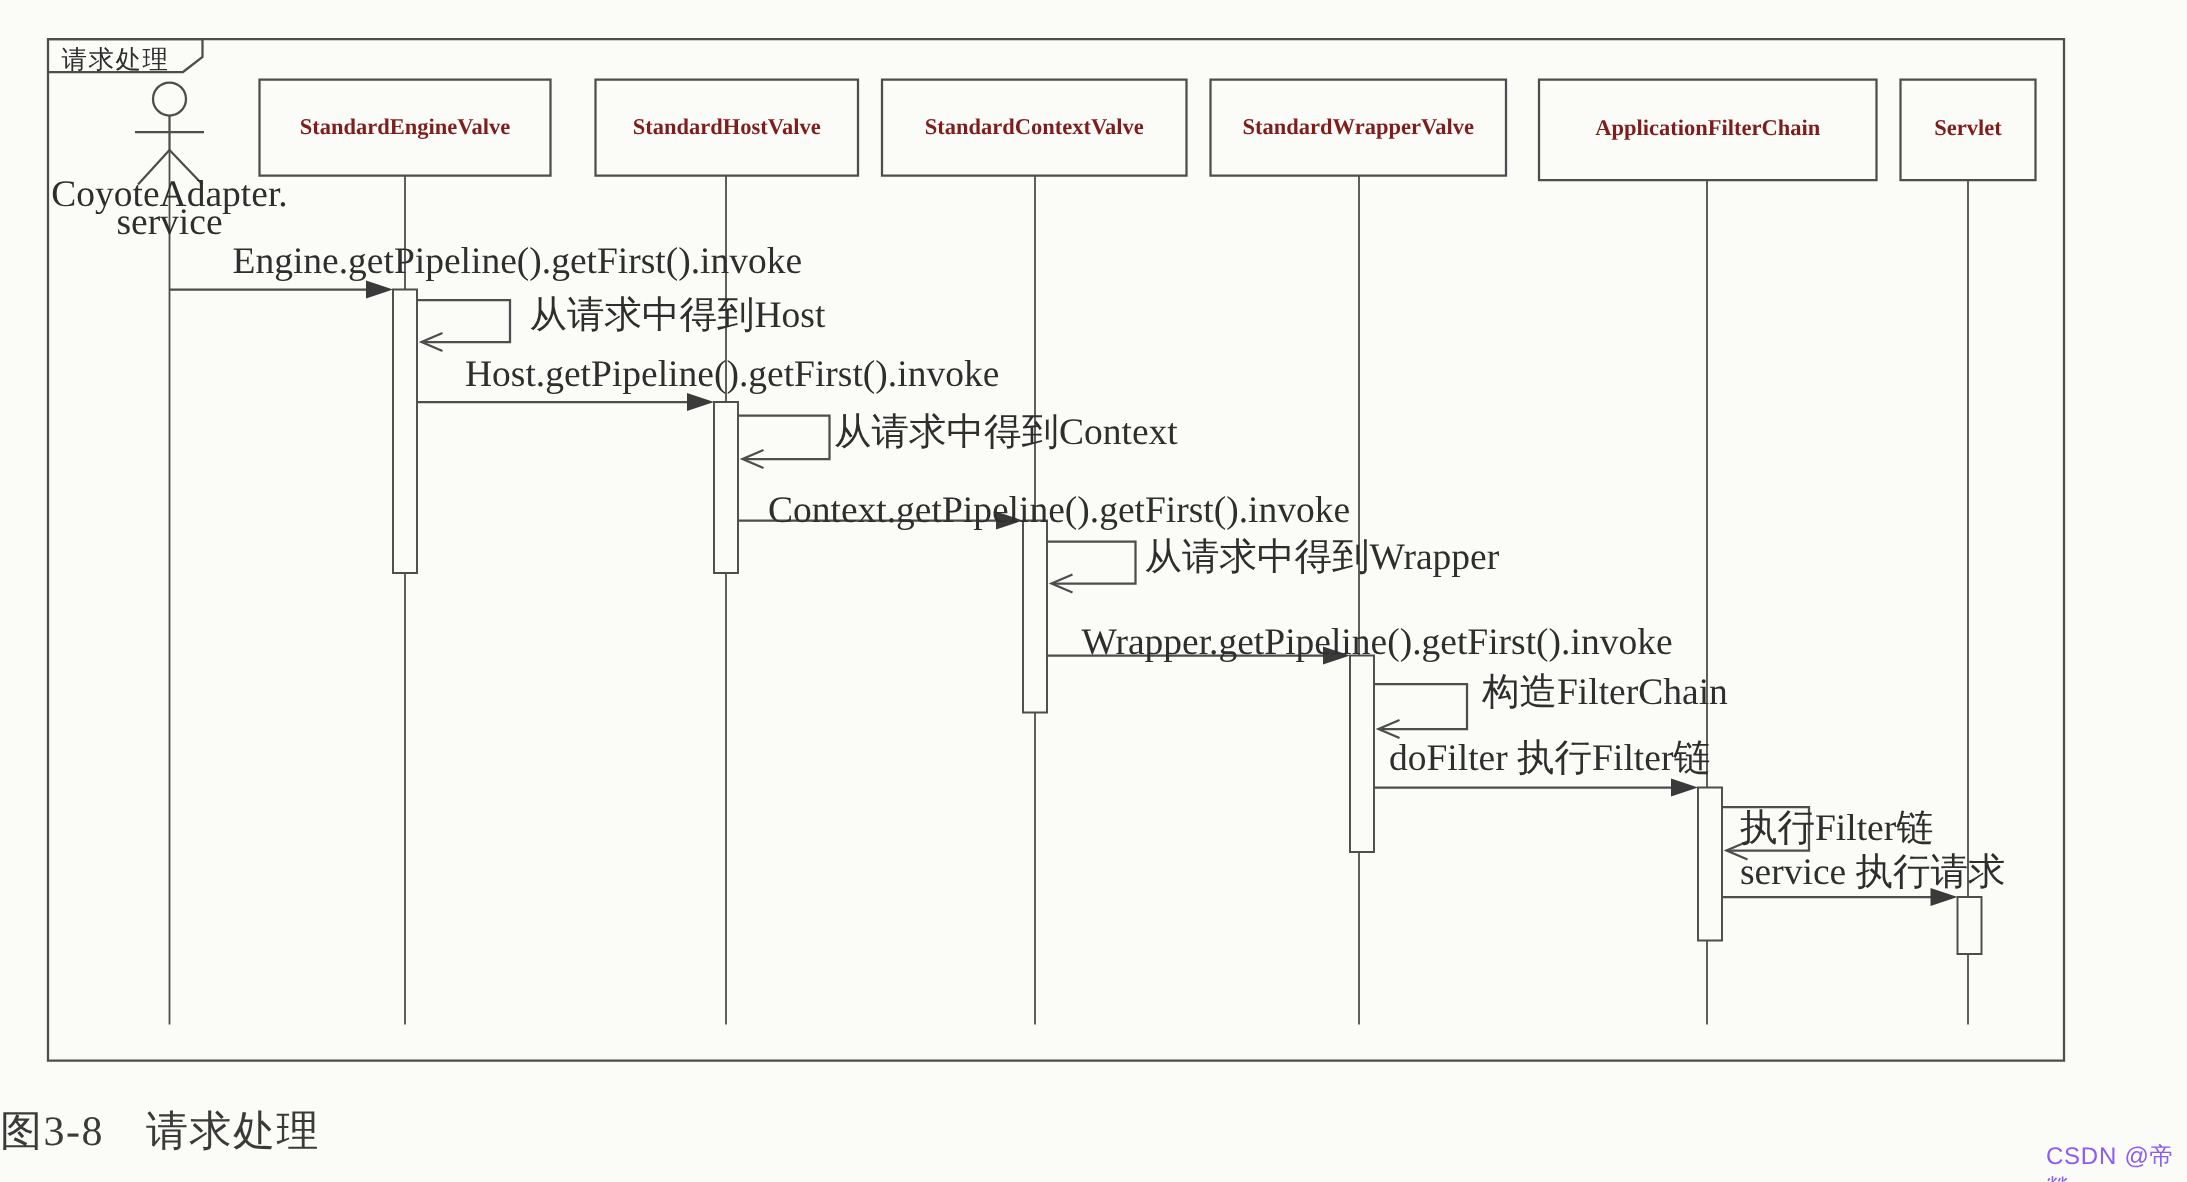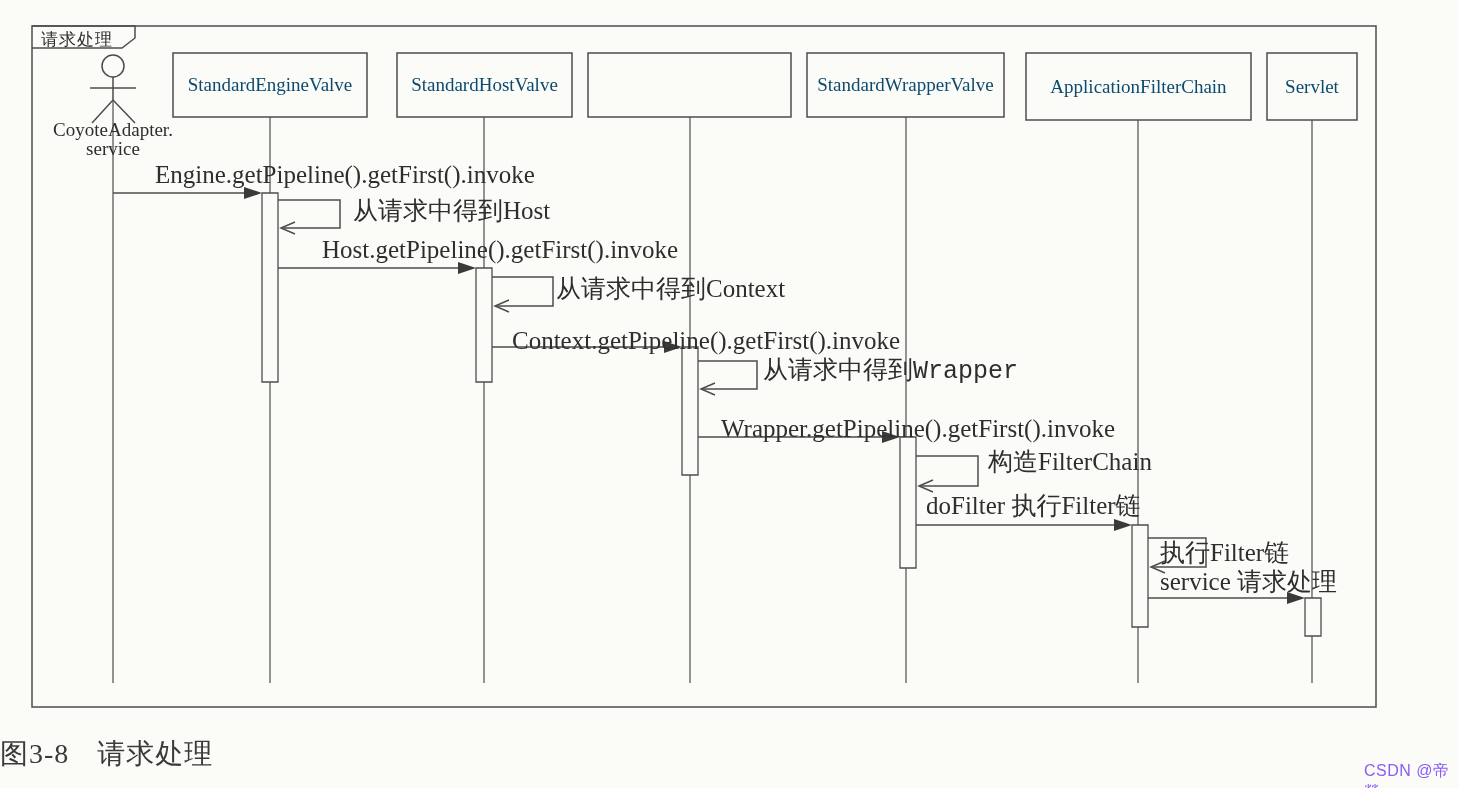--- a/index.html
+++ b/index.html
@@ -1,23 +1,23 @@
 <!DOCTYPE html>
 <html><head>
 <meta charset="utf-8">
 <style>
   html,body{margin:0;padding:0;background:#efefed;}
   #page{position:relative;width:1458px;height:788px;background:#fbfbf8;overflow:hidden;
         font-family:"Liberation Serif","DejaVu Serif",serif;color:#2e2e2e;}
   #diagram-svg{position:absolute;left:0;top:0;}
   .txt{position:absolute;white-space:nowrap;font-size:25px;line-height:20px;color:#2e2e2e;}
   .participant-label{position:absolute;display:flex;align-items:center;justify-content:center;
-        font-size:19px;color:#0c4a6e;text-align:center;}
+        font-size:15px;color:#7f1d1d;text-align:center;font-weight:bold;}
   .actor-label{position:absolute;left:33px;top:120px;width:160px;text-align:center;
-        font-size:19px;line-height:19px;}
+        font-size:25px;line-height:19px;}
   .frame-title{position:absolute;left:41px;top:28px;font-size:17px;letter-spacing:1px;}
   .caption{position:absolute;left:0;top:735px;width:1458px;text-align:left;
         font-size:28px;color:#3a3a3a;letter-spacing:1px;}
   .caption .gap{display:inline-block;width:28px;}
   .watermark{position:absolute;left:1364px;top:761px;font-size:16px;color:#8b5cf6;
         font-family:"Liberation Sans","DejaVu Sans",sans-serif;letter-spacing:0.5px;}
   svg line, svg path, svg rect, svg circle, svg polygon{vector-effect:non-scaling-stroke;}
 </style>
 </head>
 <body>
@@ -121,35 +121,36 @@
 
   <div class="frame-title">请求处理</div>
 
   <div class="actor-label">
     <div>CoyoteAdapter.</div>
     <div>service</div>
   </div>
 
   <div class="participant-label" style="left:173px;top:53px;width:194px;height:64px;">StandardEngineValve</div>
   <div class="participant-label" style="left:397px;top:53px;width:175px;height:64px;">StandardHostValve</div>
+  <div class="participant-label" style="left:588px;top:53px;width:203px;height:64px;">StandardContextValve</div>
   <div class="participant-label" style="left:807px;top:53px;width:197px;height:64px;">StandardWrapperValve</div>
   <div class="participant-label" style="left:1026px;top:53px;width:225px;height:67px;">ApplicationFilterChain</div>
   <div class="participant-label" style="left:1267px;top:53px;width:90px;height:67px;">Servlet</div>
 
   <span class="txt" style="left:155px;top:165px;">Engine.getPipeline().getFirst().invoke</span>
   <span class="txt" style="left:353px;top:201px;">从请求中得到Host</span>
-  <span class="txt" style="left:310px;top:240px;margin-left:12px;">Host.getPipeline().getFirst().invoke</span>
+  <span class="txt" style="left:310px;top:240px;">Host.getPipeline().getFirst().invoke</span>
   <span class="txt" style="left:556px;top:279px;">从请求中得到Context</span>
   <span class="txt" style="left:512px;top:331px;">Context.getPipeline().getFirst().invoke</span>
-  <span class="txt" style="left:763px;top:362px;font-family:Liberation Mono, monospace;">从请求中得到Wrapper</span>
+  <span class="txt" style="left:763px;top:362px;">从请求中得到Wrapper</span>
   <span class="txt" style="left:721px;top:408px;margin-top:11px;">Wrapper.getPipeline().getFirst().invoke</span>
   <span class="txt" style="left:988px;top:452px;">构造FilterChain</span>
   <span class="txt" style="left:926px;top:496px;text-align:center;">doFilter 执行Filter链</span>
   <span class="txt" style="left:1160px;top:507px;margin-top:36px;">执行Filter链</span>
-  <span class="txt" style="left:1160px;top:572px;">service 请求处理</span>
+  <span class="txt" style="left:1160px;top:572px;">service 执行请求</span>
 
   <div class="caption">
     <span>图3-8</span><span class="gap"></span><span>请求处理</span>
   </div>
 
   <div class="watermark">CSDN @帝燚</div>
 
 </div>
 
 </body></html>

